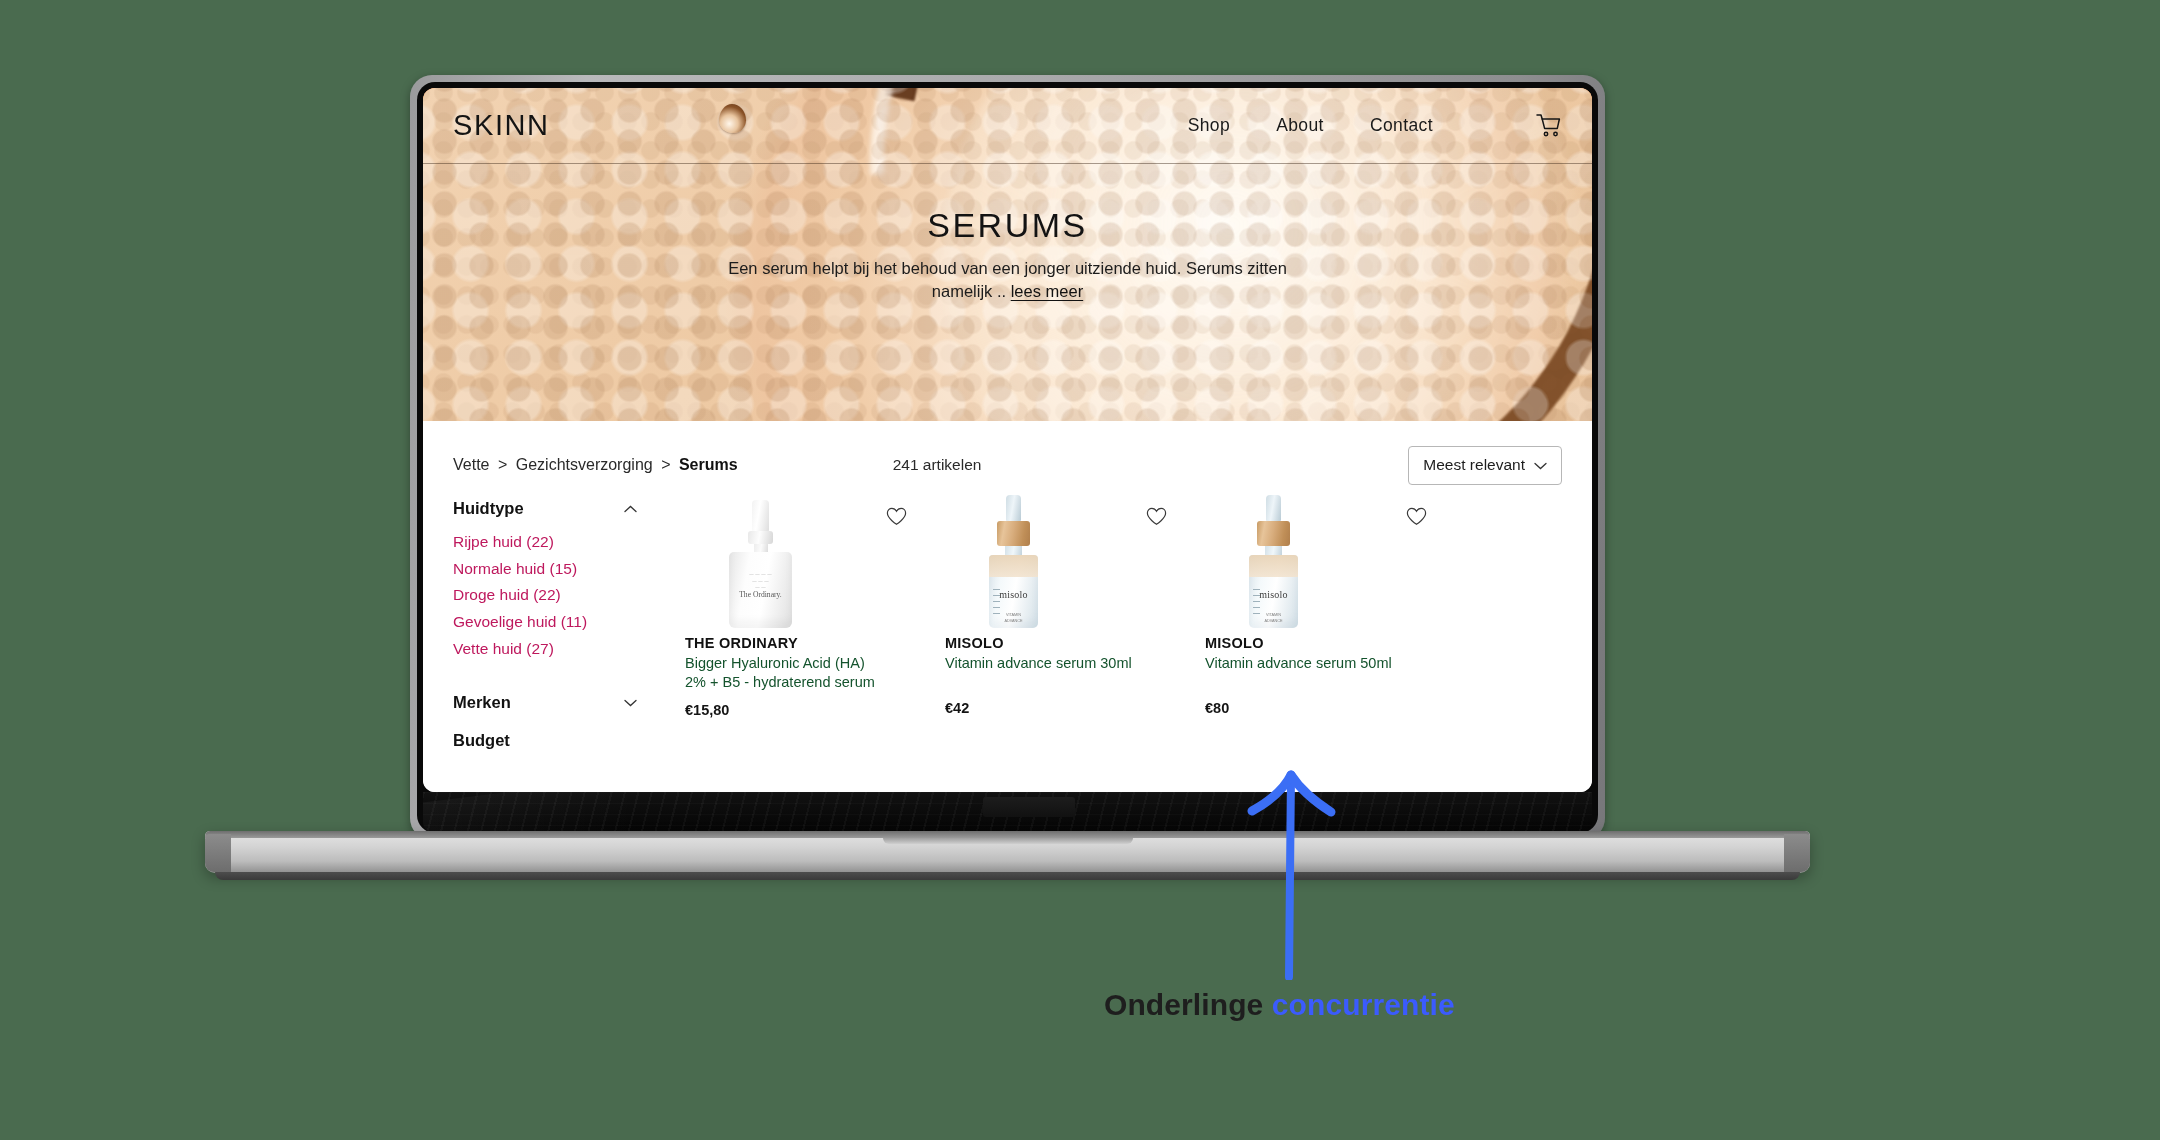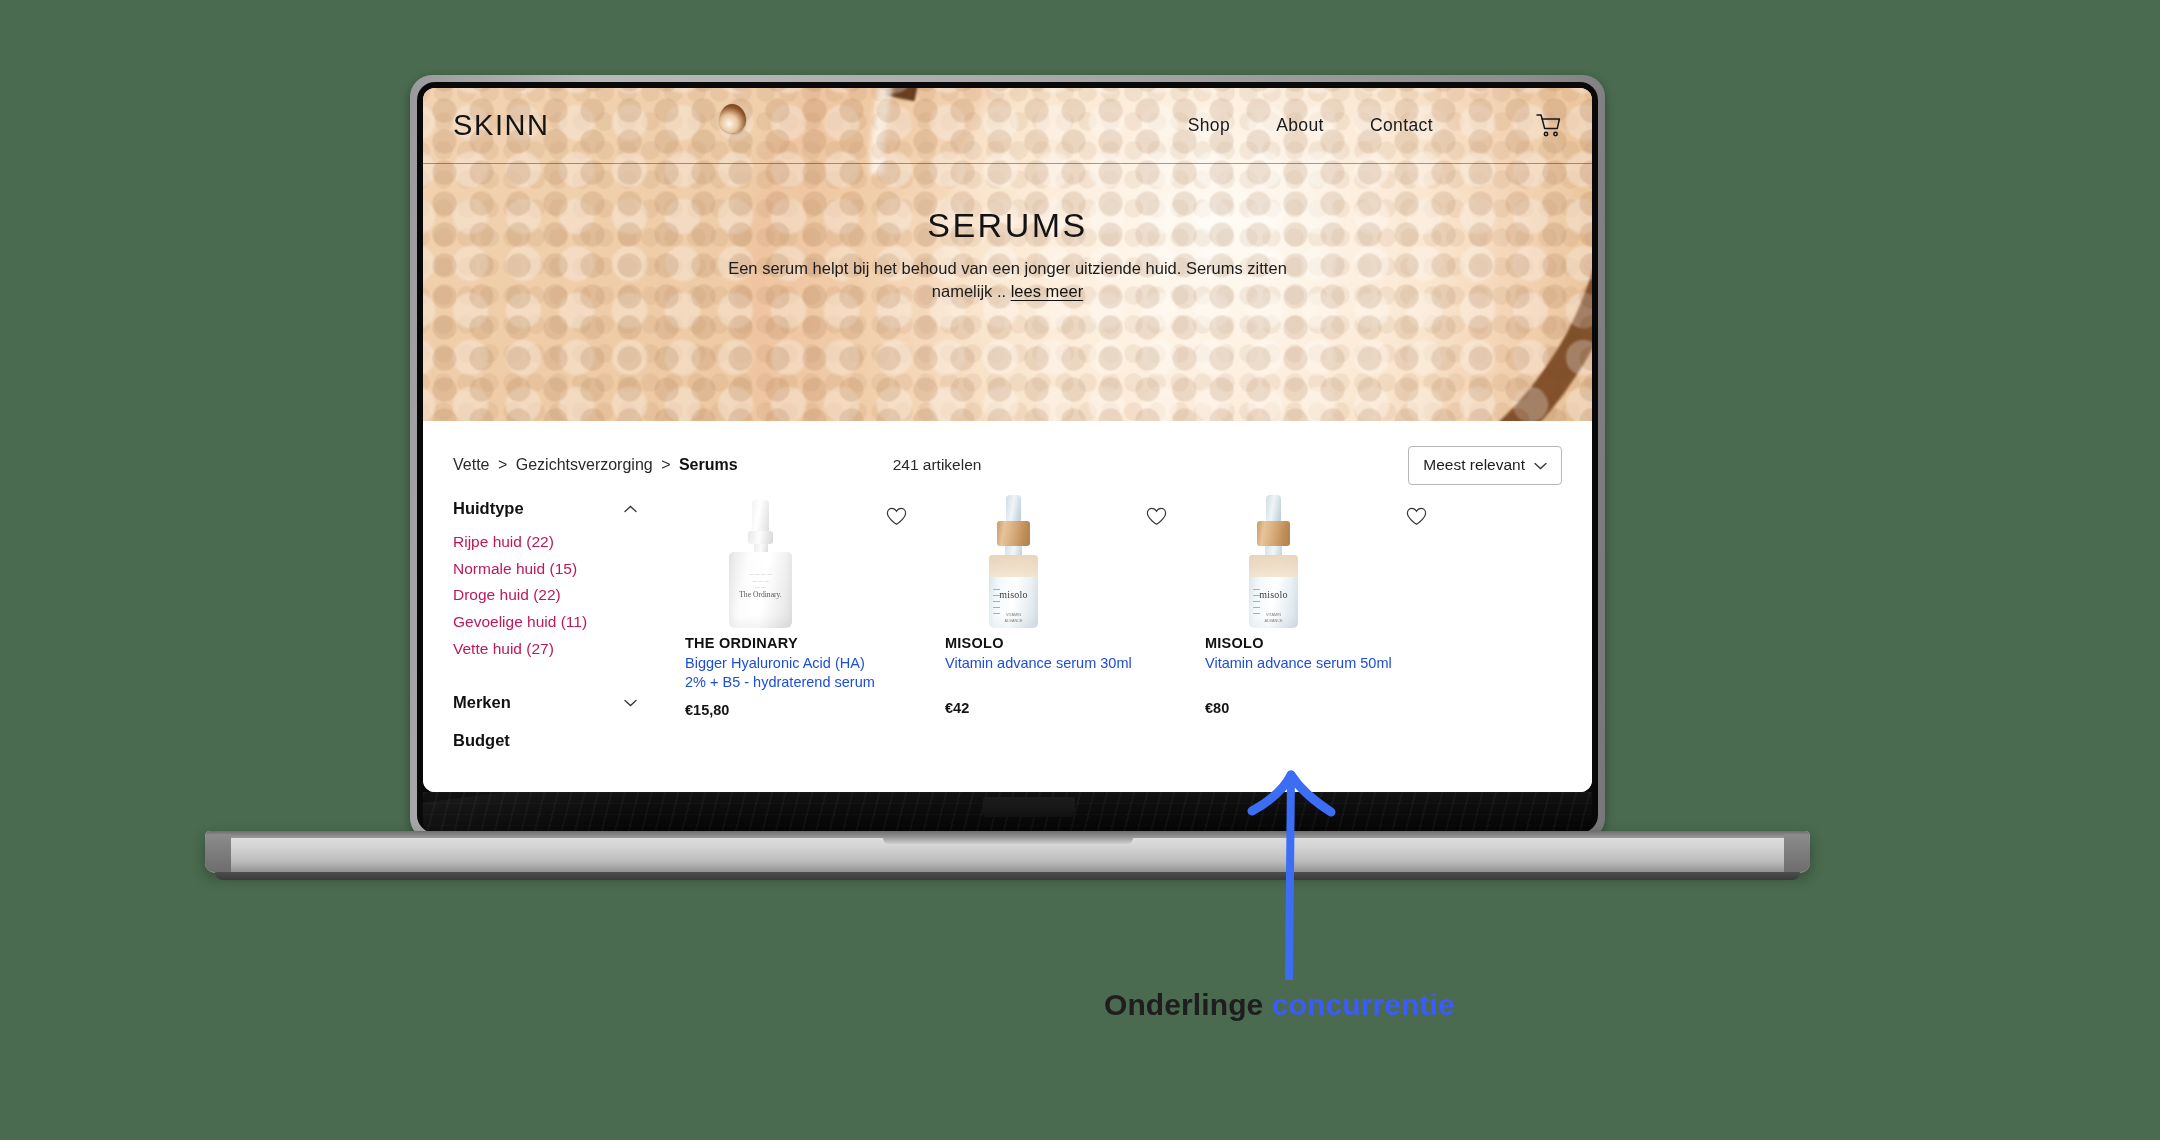--- a/index.html
+++ b/index.html
@@ -352,21 +352,21 @@
     width: 7px; height: 30px;
     background: repeating-linear-gradient(180deg,#9fb2bc 0px,#9fb2bc 1px,transparent 1px,transparent 6px);
   }
 
   .product-info { padding-right: 20px; }
   .p-brand {
     font-size: 14.5px; font-weight: 700; color: #111;
     letter-spacing: .25px; margin-top: 7px;
   }
   .p-name {
-    font-size: 14.5px; color: #1d4ed8; line-height: 1.33; margin-top: 3px;
+    font-size: 14.5px; color: #14532d; line-height: 1.33; margin-top: 3px;
   }
   .p-price {
     font-size: 14.5px; color: #141414; font-weight: 700; margin-top: 9px;
   }
   .p2 .p-price, .p3 .p-price { margin-top: 27px; }
 
   
   #deck {
     position: absolute;
     left: 13px; top: 717px;

